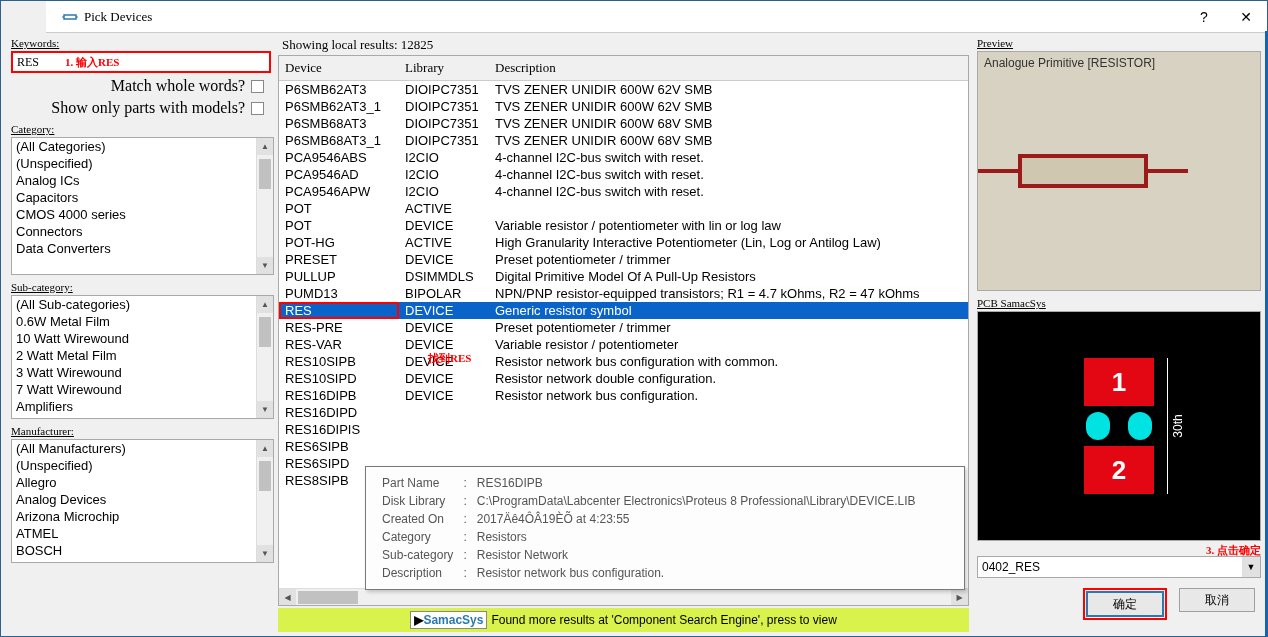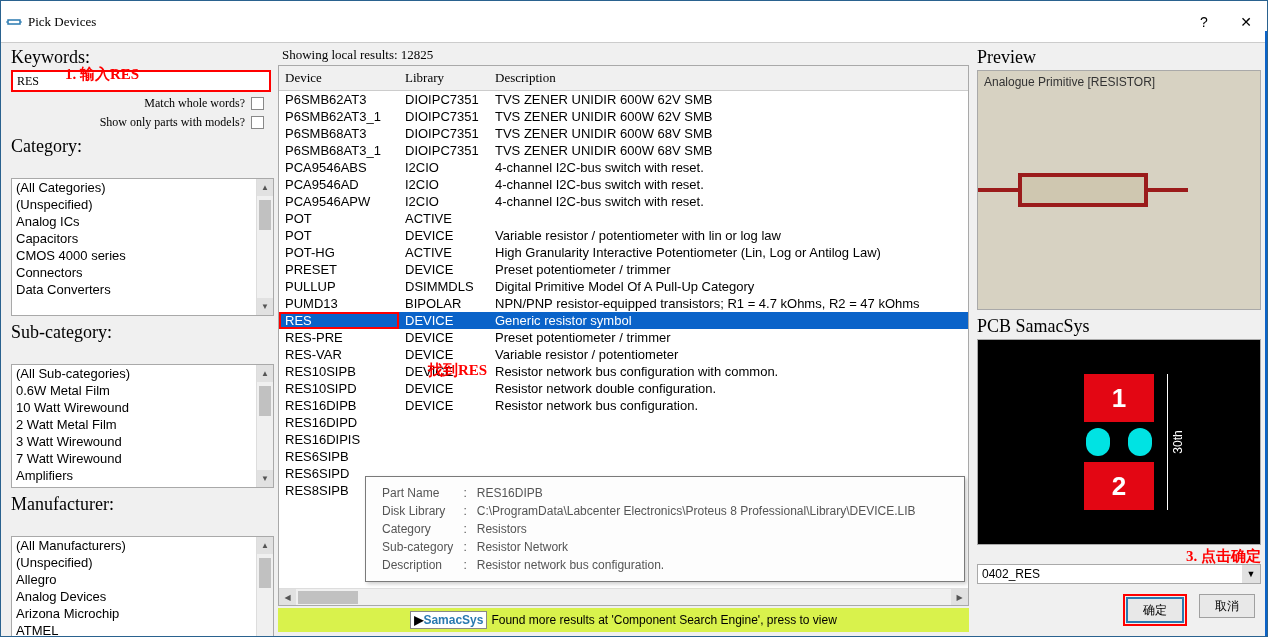--- a/index.html
+++ b/index.html
@@ -1,33 +1,33 @@
 <!DOCTYPE html>
 <html><head>
 <meta charset="utf-8">
 <style>
 * { margin:0; padding:0; box-sizing:border-box; font-family:"Microsoft YaHei",Tahoma,Arial,sans-serif; font-size:12px; }
 body { background:#fff; }
 .window { border:1px solid #2a628f; width:1268px; height:637px; background:#f0f0f0; display:flex; flex-direction:column; position:relative; }
-.titlebar { height:42px; background:#fff; display:flex; align-items:center; padding-left:5px; border-bottom:1px solid #ccc; }
+.titlebar { height:32px; background:#fff; display:flex; align-items:center; padding-left:16px; border-bottom:1px solid #ccc;margin-left:45px; }
 .titlebar .ticon { width:16px; height:16px; margin-right:6px; display:inline-block; color:#2a7ab0;}
 .titlebar .ticon svg{width:16px;height:16px;}
 .titlebar .title { flex:1; font-family:"SimSun",serif; font-size:13px; }
 .titlebar .btns { display:flex; }
 .titlebar .btns > div { width:42px; height:30px; display:flex; align-items:center; justify-content:center; font-size:14px; }
 .body { flex:1; display:flex; overflow:hidden; }
 .col-left { width:275px; padding:4px 2px 4px 10px; display:flex; flex-direction:column;}
 .col-mid  { flex:1; padding:4px 2px; display:flex; flex-direction:column; position:relative;}
 .col-right{ width:296px; padding:4px 6px; display:flex; flex-direction:column;}
-.lbl { font-family:"SimSun",serif; font-size:18px; margin-bottom:2px;}
+.lbl { font-family:"SimSun",serif; font-size:11px; text-decoration:underline; margin-bottom:2px;}
 .kwbox { border:2px solid red; background:#fff; height:22px; width:260px; padding:2px 4px; display:flex; align-items:center;}
 .kwbox input { border:none; outline:none; width:100%; font-family:"SimSun",serif; font-size:12px; background:transparent;}
-.ann { color:red; font-weight:bold; font-family:"SimSun","Microsoft YaHei"; font-size:15px; position:absolute; pointer-events:none;}
+.ann { color:red; font-weight:bold; font-family:"SimSun","Microsoft YaHei"; font-size:11px; position:absolute; pointer-events:none;}
 .chkrow { display:flex; align-items:center; justify-content:flex-end; margin-top:4px; padding-right:4px;}
-.chkrow span { font-family:"SimSun",serif; font-size:12px; margin-right:6px;}
+.chkrow span { font-family:"SimSun",serif; font-size:16px; margin-right:6px;}
 .chkbox { width:13px; height:13px; border:1px solid #888; background:#fff; display:inline-block;}
 .listbox { border:1px solid #a9a9a9; background:#fff; overflow:hidden; position:relative;}
 .listbox .inner{ overflow:hidden; }
 .listbox .item { padding:1px 4px; font-size:13px; white-space:nowrap; cursor:default;}
 .scrollbar-v { position:absolute; right:0; top:0; bottom:0; width:17px; background:#f0f0f0; border-left:1px solid #ddd;}
 .scrollbar-v .arr{height:17px;background:#e1e1e1;display:flex;align-items:center;justify-content:center;font-size:8px;color:#555;}
 .scrollbar-v .thumb{background:#c1c1c1;margin:0 2px;}
 .showing { font-family:"SimSun",serif; font-size:13px; margin-left:4px; margin-bottom:2px;}
 .tbl-wrap { flex:1; border:1px solid #a9a9a9; background:#fff; position:relative; overflow:hidden;}
 .tbl { width:100%; border-collapse:collapse; }
@@ -53,26 +53,26 @@
 .footprint { position:relative; }
 .pad { width:70px; height:48px; background:#e30613; color:#fff; font-size:26px; font-weight:bold; display:flex; align-items:center; justify-content:center;}
 .drillrow{display:flex;justify-content:center;gap:18px;margin:6px 0;}
 .drill{width:24px;height:28px;background:#00e3e3;border-radius:12px;}
 .dim { position:absolute; right:-44px; top:0; bottom:0; width:40px; color:#fff; font-size:13px; display:flex; align-items:center; justify-content:center;}
 .dim .line{position:absolute;right:30px;top:0;bottom:0;border-right:1px solid #fff;}
 .dim .t{transform:rotate(-90deg);white-space:nowrap;}
 .dropdown { border:1px solid #a9a9a9; background:#fff; height:22px; display:flex; align-items:center; padding:0 4px; position:relative; font-size:12px;text-align:center;}
 .dropdown .ddbtn{position:absolute;right:0;top:0;bottom:0;width:18px;background:#e1e1e1;display:flex;align-items:center;justify-content:center;font-size:9px;}
 .dlg-btns { display:flex; justify-content:flex-end; gap:12px; padding:10px 6px 6px;}
-.dlg-btns button { width:56px; height:24px; border:1px solid #a0a0a0; background:#e8e8e8; font-size:12px; cursor:pointer;}
+.dlg-btns button { width:76px; height:24px; border:1px solid #a0a0a0; background:#e8e8e8; font-size:12px; cursor:pointer;}
 .dlg-btns button.primary { outline:2px solid #2a7ab0; outline-offset:-1px;}
 .dlg-btns .okwrap{border:2px solid red;padding:2px;}
 .bluebar{position:absolute;right:0;top:30px;bottom:0;width:2px;background:#0a63c9;}
 .col-left .section{margin-bottom:6px;display:flex;flex-direction:column;}
-.col-left .section .listbox{height:124px;margin-top:19px;}
+.col-left .section .listbox{height:124px;}
 .col-left .section.cat .listbox{height:138px;}
 </style>
 </head>
 <body>
 
 <div class="window">
   <div class="bluebar"></div>
   <div class="titlebar">
     <span class="ticon">
       <svg viewBox="0 0 16 16">
@@ -228,21 +228,21 @@
                 <td>High Granularity Interactive Potentiometer (Lin, Log or Antilog Law)</td>
               </tr>
               <tr>
                 <td>PRESET</td>
                 <td>DEVICE</td>
                 <td>Preset potentiometer / trimmer</td>
               </tr>
               <tr>
                 <td>PULLUP</td>
                 <td>DSIMMDLS</td>
-                <td>Digital Primitive Model Of A Pull-Up Category</td>
+                <td>Digital Primitive Model Of A Pull-Up Resistors</td>
               </tr>
               <tr>
                 <td>PUMD13</td>
                 <td>BIPOLAR</td>
                 <td>NPN/PNP resistor-equipped transistors; R1 = 4.7 kOhms, R2 = 47 kOhms</td>
               </tr>
               <tr class="sel">
                 <td>RES</td>
                 <td>DEVICE</td>
                 <td>Generic resistor symbol</td>
@@ -307,20 +307,25 @@
                   <td>Part Name</td>
                   <td>:</td>
                   <td>RES16DIPB</td>
                 </tr>
             <tr>
                   <td>Disk Library</td>
                   <td>:</td>
                   <td>C:\ProgramData\Labcenter Electronics\Proteus 8 Professional\Library\DEVICE.LIB</td>
                 </tr>
             <tr>
+                  <td>Created On</td>
+                  <td>:</td>
+                  <td>2017Äê4ÔÂ19ÈÕ at 4:23:55</td>
+                </tr>
+            <tr>
                   <td>Category</td>
                   <td>:</td>
                   <td>Resistors</td>
                 </tr>
             <tr>
                   <td>Sub-category</td>
                   <td>:</td>
                   <td>Resistor Network</td>
                 </tr>
             <tr>

